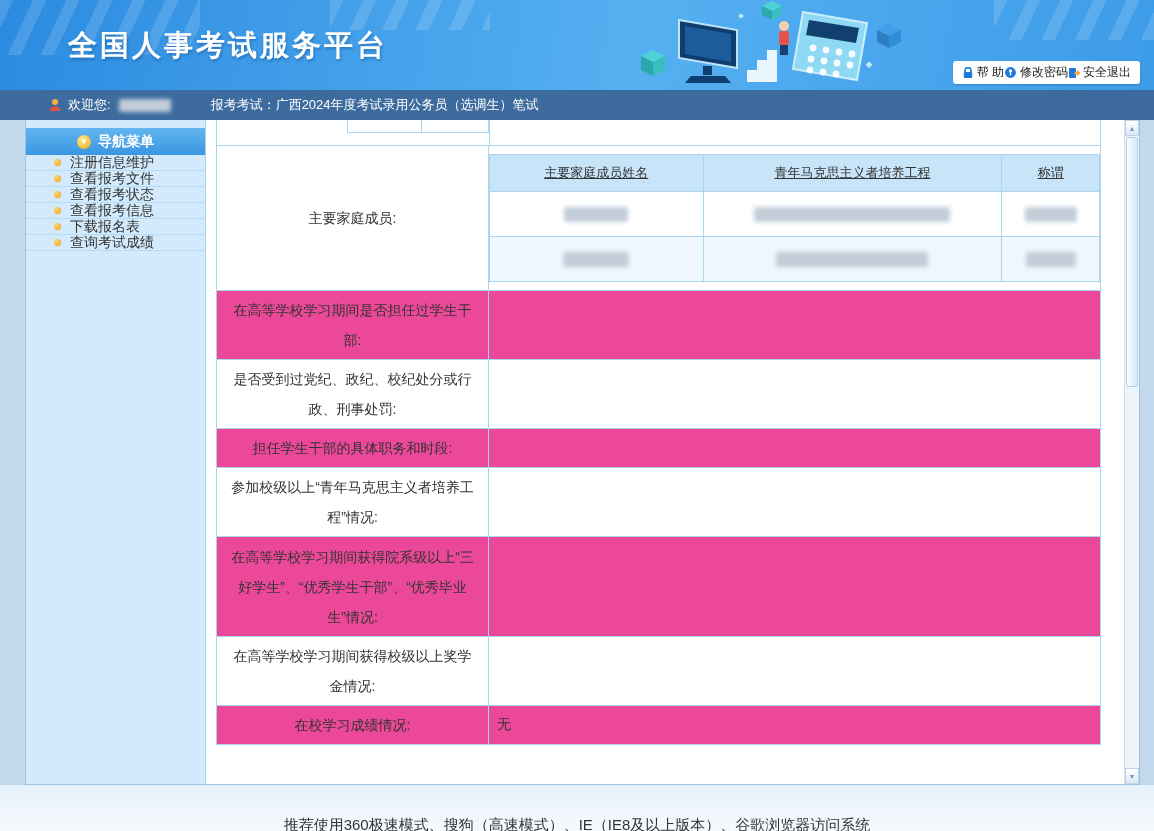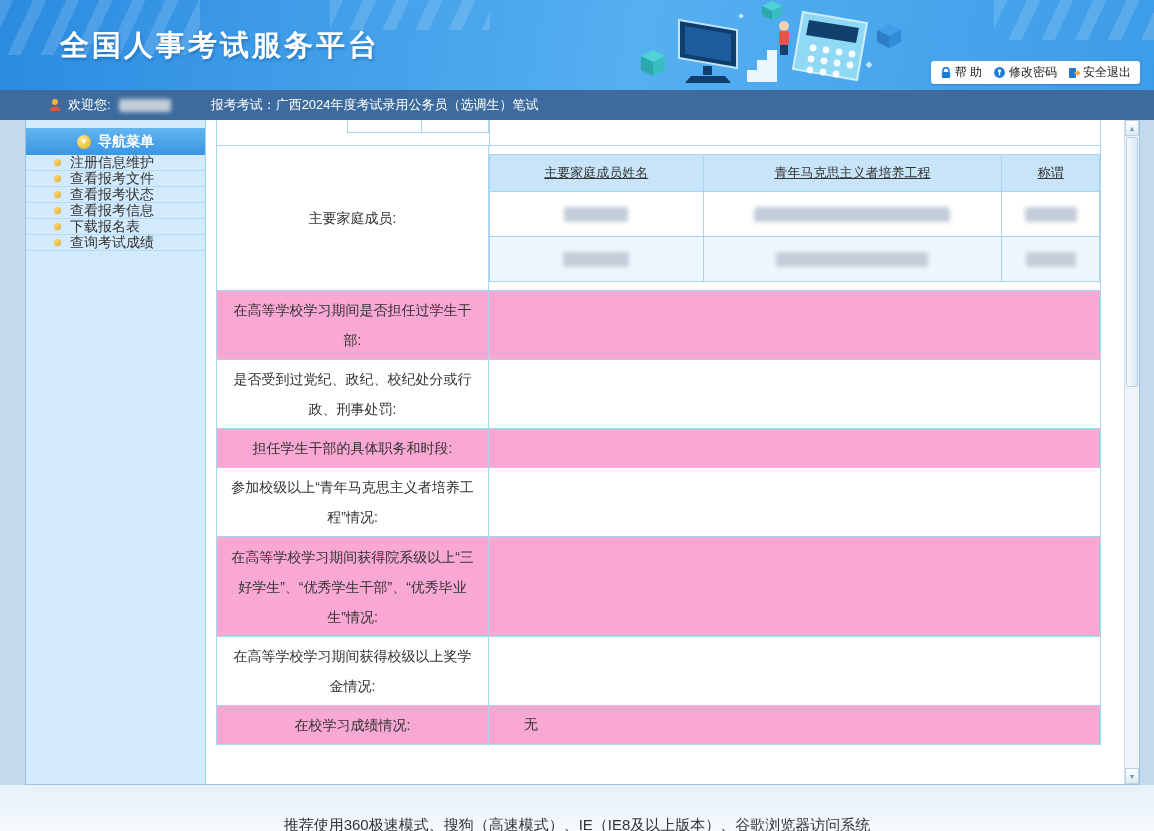--- a/index.html
+++ b/index.html
@@ -8,25 +8,25 @@
     background:#c3d9ec; }
 
   
   .topbar { position:relative; height:90px;
     background:linear-gradient(100deg,#2b8be0 0%,#55b0f1 55%,#3d9ce8 100%); overflow:hidden; }
   .deco-a,.deco-b,.deco-c { position:absolute; pointer-events:none;
     background:repeating-linear-gradient(115deg,rgba(255,255,255,.14) 0 12px,transparent 12px 30px); }
   .deco-a { left:0; top:0; width:200px; height:55px; }
   .deco-b { left:330px; top:0; width:160px; height:30px; }
   .deco-c { right:0; top:0; width:160px; height:40px; }
-  .site-title { position:absolute; left:60px; top:26px; color:#fff; font-size:29px;
+  .site-title { position:absolute; left:68px; top:26px; color:#fff; font-size:29px;
     font-weight:bold; letter-spacing:3px; text-shadow:1px 2px 3px rgba(0,50,110,.35); }
   .illu { position:absolute; right:235px; top:0; }
   .top-actions { position:absolute; right:14px; bottom:6px; height:23px; display:flex;
-    align-items:center; gap:11px; background:#fdfeff; padding:0 9px; border-radius:3px;
+    align-items:center; background:#fdfeff; padding:0 9px; border-radius:3px;
     font-size:12px; color:#222; box-shadow:0 1px 2px rgba(0,40,90,.25); }
   .top-actions .act { display:flex; align-items:center; gap:3px; cursor:pointer; white-space:nowrap; }
   .top-actions svg { display:block; }
 
   
   .welcome-bar { height:30px; background:#3d6b9e; display:flex; align-items:center;
     color:#fff; font-size:13px; padding-left:48px; }
   .welcome-bar .uicon { margin-right:6px; display:flex; }
   .redact { display:inline-block; background:#c2cdd8; filter:blur(2px); border-radius:2px; }
   .user-redact { width:52px; height:13px; margin:0 40px 0 8px; }
@@ -46,21 +46,21 @@
     display:flex; align-items:center; justify-content:center; }
   .menu-item { height:16px; border-bottom:1px solid #b5dcf4; display:flex; align-items:center;
     padding-left:28px; gap:9px; font-size:14px; color:#333; cursor:pointer; }
   .bullet { width:7px; height:7px; border-radius:50%;
     background:radial-gradient(circle at 35% 30%,#ffd86a,#ef9f1c); flex:0 0 auto; }
 
   
   .main { flex:1; padding:0 23px 0 10px; overflow:hidden; }
   .form-table { width:885px; border:1px solid #a9d5f1; border-top:none; background:#fff; }
   .form-row { display:flex; border-top:1px solid #a9d5f1; background:#fff; }
-  .form-row.alt { background:#f9a8d4;gap:27px; }
+  .form-row.alt { background:#ec4899; }
   .row-label { width:272px; flex:0 0 272px; padding:4px 10px; display:flex; align-items:center;
     border-right:1px solid #a9d5f1; font-size:14px; color:#333; line-height:30px; }
   .row-label span { width:100%; text-align:center; }
   .center-label .row-label span { text-align:center; }
   .row-value { flex:1; display:flex; align-items:center; padding-left:8px;
     font-size:14px; color:#333; }
 
   
   .clipped-row { height:25px; position:relative; border-top:none !important; }
   .clipped-row .frag { position:absolute; top:0; height:13px; border-bottom:1px solid #a9d5f1; }

